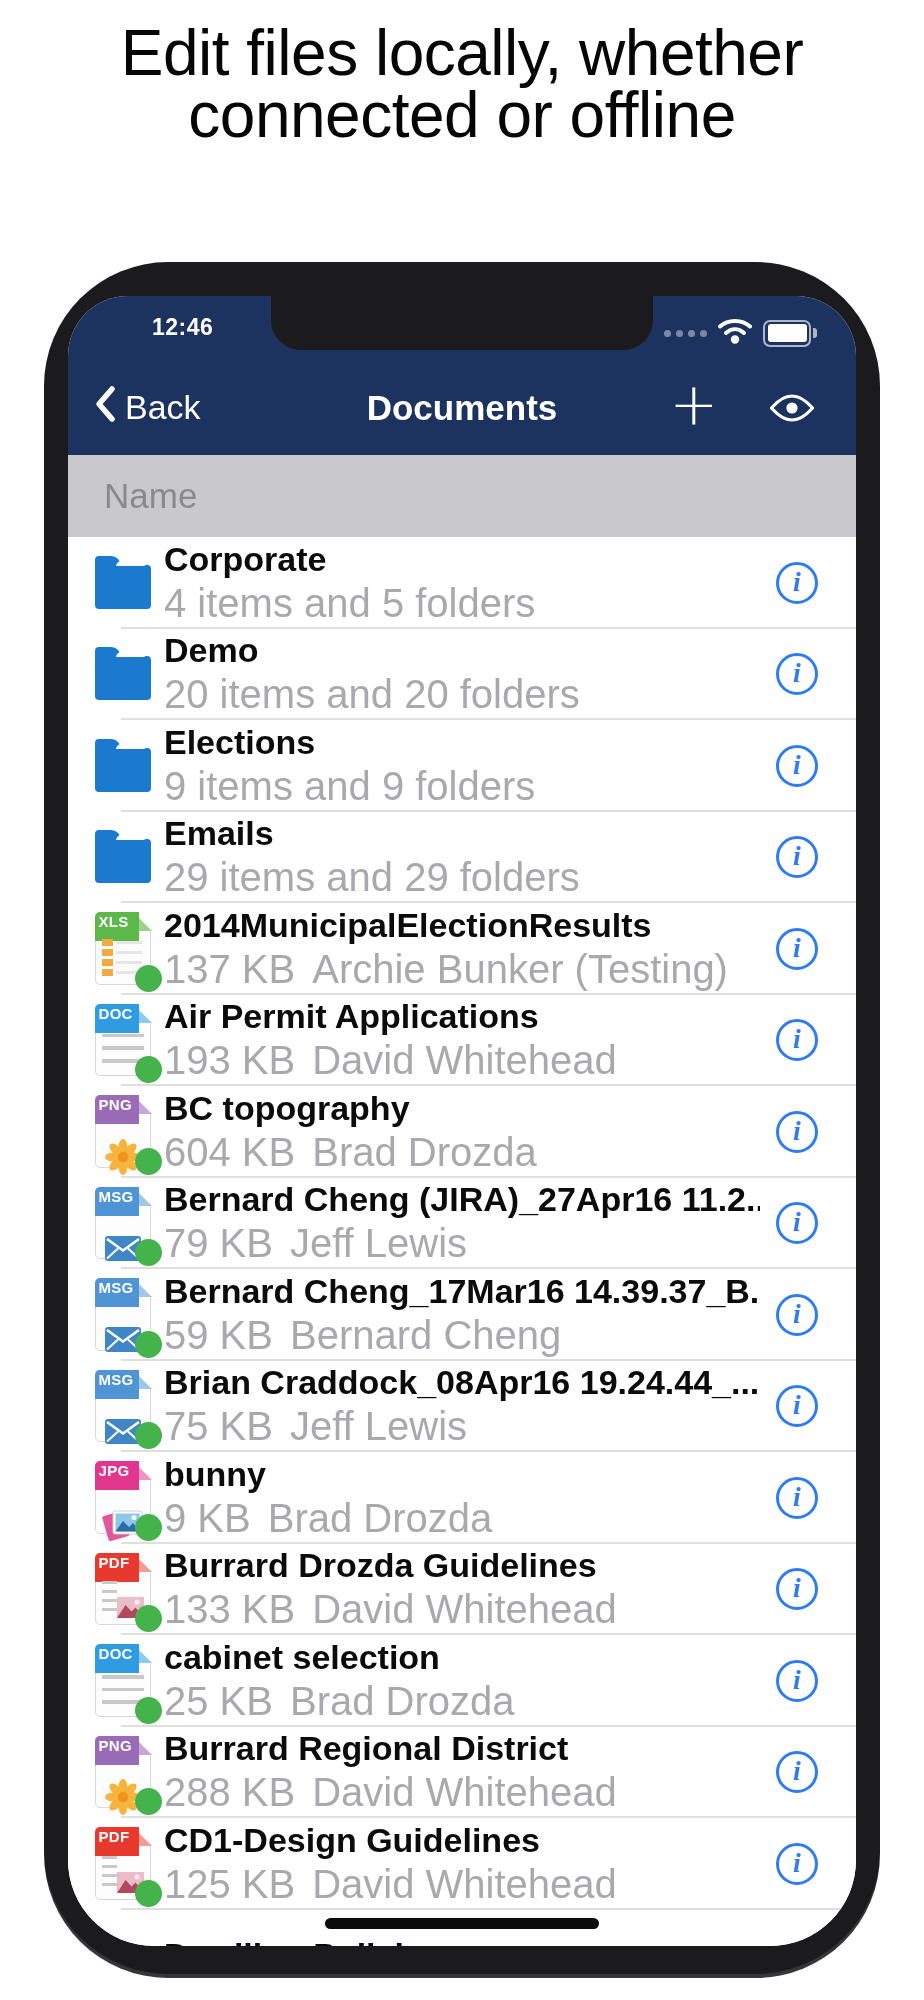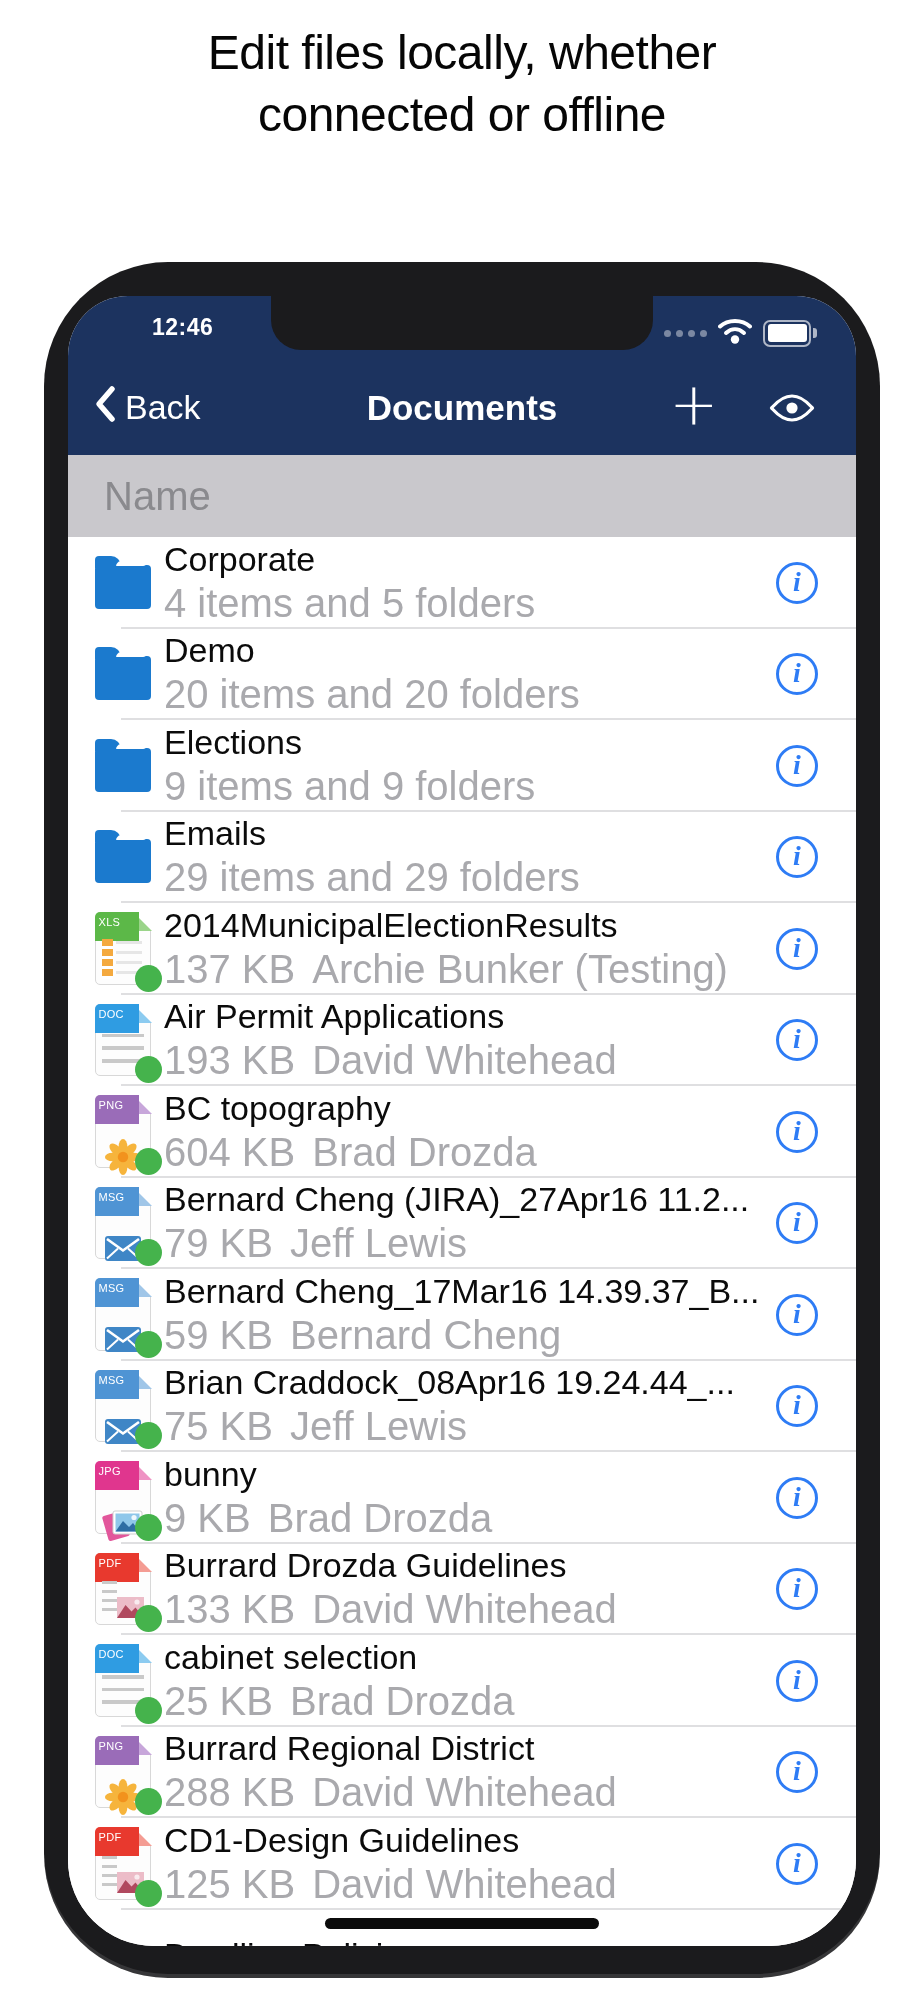--- a/index.html
+++ b/index.html
@@ -1,21 +1,21 @@
 <!DOCTYPE html>
 <html style="--navy: #1c335f; --accent: #2e7cf5; --folder: #1b7ace; --sync: #45b34c; --sortbg: #c9c8cc;"><head>
 <meta charset="utf-8">
 <style>
   html,body { margin:0; padding:0; background:#ffffff; }
   .canvas { position:relative; width:924px; height:2000px; background:#fff;
             font-family:"Liberation Sans", sans-serif; overflow:hidden; }
 
   
   .caption { position:absolute; top:22px; left:0; width:100%; text-align:center;
-             color:#060606; font-size:48px; line-height:62px; letter-spacing:-0.5px; }
+             color:#060606; font-size:64px; line-height:62px; letter-spacing:-0.5px; }
 
   
   .phone { position:absolute; left:44px; top:262px; width:836px; height:1716px;
            background:#1b1b1d; border-radius:124px;
            box-shadow: inset 0 -4px 0 rgba(255,255,255,.12); }
   .screen { position:absolute; left:24px; top:34px; width:788px; height:1650px;
             background:#fff; border-radius:60px 60px 86px 86px; overflow:hidden; }
   .notch { position:absolute; top:0; left:50%; transform:translateX(-50%);
            width:382px; height:54px; background:#1b1b1d;
            border-radius:0 0 30px 30px; z-index:4; }
@@ -42,50 +42,50 @@
   .back-btn { position:absolute; left:26px; display:flex; align-items:center; gap:9px;
               color:#fff; font-size:34px; cursor:pointer; }
   .nav-title { width:100%; text-align:center; color:#fff; font-size:35px; font-weight:bold; }
   .nav-right { position:absolute; right:40px; display:flex; align-items:center; gap:50px; }
   .plus-btn { color:#fff; font-size:58px; font-weight:100; line-height:40px;
               padding-bottom:8px; cursor:pointer; font-family:"DejaVu Sans", sans-serif; }
   .eye-btn { display:flex; align-items:center; cursor:pointer; }
 
   
   .sortbar { height:82px; background:var(--sortbg,#c9c8cc); display:flex; align-items:center;
-             padding-left:36px; font-size:40px; color:#8a8a8e; position:relative; z-index:1; }
+             padding-left:36px; font-size:35px; color:#8a8a8e; position:relative; z-index:1; }
 
   
   .list { background:#fff; }
   .row { position:relative; height:91.5px; display:flex; align-items:center; padding-left:26px; }
   .row::after { content:""; position:absolute; left:53px; right:0; bottom:0; height:2px; background:#dfdfe1; }
   .icon-slot { width:58px; min-width:58px; display:flex; justify-content:center; }
   .texts { flex:1; margin-left:12px; overflow:hidden; padding-right:16px; }
-  .title { font-size:34px; font-weight:normal; color:#0b0b0b; white-space:nowrap; overflow:hidden; }
+  .title { font-size:34px; font-weight:bold; color:#0b0b0b; white-space:nowrap; overflow:hidden; }
   .subtitle { font-size:40px; color:#a9a9ad; margin-top:2px; white-space:nowrap; overflow:hidden; }
   .subtitle .owner { margin-left:17px; }
   .info-btn { box-sizing:border-box; width:42px; height:42px; min-width:42px;
               border:3px solid var(--accent,#2e7cf5); border-radius:50%;
               color:var(--accent,#2e7cf5); display:flex; align-items:center; justify-content:center;
               font-family:"Liberation Serif", serif; font-style:italic; font-weight:bold;
               font-size:28px; margin-right:38px; cursor:pointer; padding-bottom:2px; }
 
   
   .folder-icon { position:relative; width:56px; height:44px; margin-top:8px;
                  background:var(--folder,#1b7ace); border-radius:4px; }
   .folder-icon::before { content:""; position:absolute; top:-9px; left:0; width:26px; height:12px;
                  background:var(--folder,#1b7ace); border-radius:4px 10px 0 0; }
   .folder-icon::after { content:""; position:absolute; top:-4px; left:22px; width:30px; height:5px;
                  background:#fff; transform:skewX(-35deg); border-radius:2px; }
 
   
   .file-icon { position:relative; width:54px; height:70px; background:#fdfdfd;
                border:1.5px solid #d8d8d8; border-radius:5px; }
   .badge-bar { position:absolute; top:-1.5px; left:-1.5px; width:40px; height:29px;
-               border-radius:5px 0 0 0; color:#fff; font-size:11px; font-weight:normal;
+               border-radius:5px 0 0 0; color:#fff; font-size:15px; font-weight:bold;
                line-height:20px; padding-left:4px; letter-spacing:.3px; }
   .fold { position:absolute; top:-1.5px; right:-1.5px; width:0; height:0;
           border-bottom:19px solid #ccc; border-right:19px solid #fff; }
   .prev { position:absolute; left:6px; top:25px; right:6px; bottom:5px; }
   .prev-xls { background:
       repeating-linear-gradient(to bottom,#e6e6e6 0 3px,transparent 3px 10px) no-repeat 14px 2px/26px 38px,
       repeating-linear-gradient(to bottom,#f4a93e 0 7px,#fff 7px 10px) no-repeat 0 0/11px 40px; }
   .prev-doc { top:29px; background:repeating-linear-gradient(to bottom,#c9c9c9 0 3.5px,transparent 3.5px 12.5px); }
   .prev-pdf .pdf-lines { position:absolute; left:0; top:2px; width:15px; height:36px;
       background:repeating-linear-gradient(to bottom,#c9c9c9 0 3px,transparent 3px 9px); }

